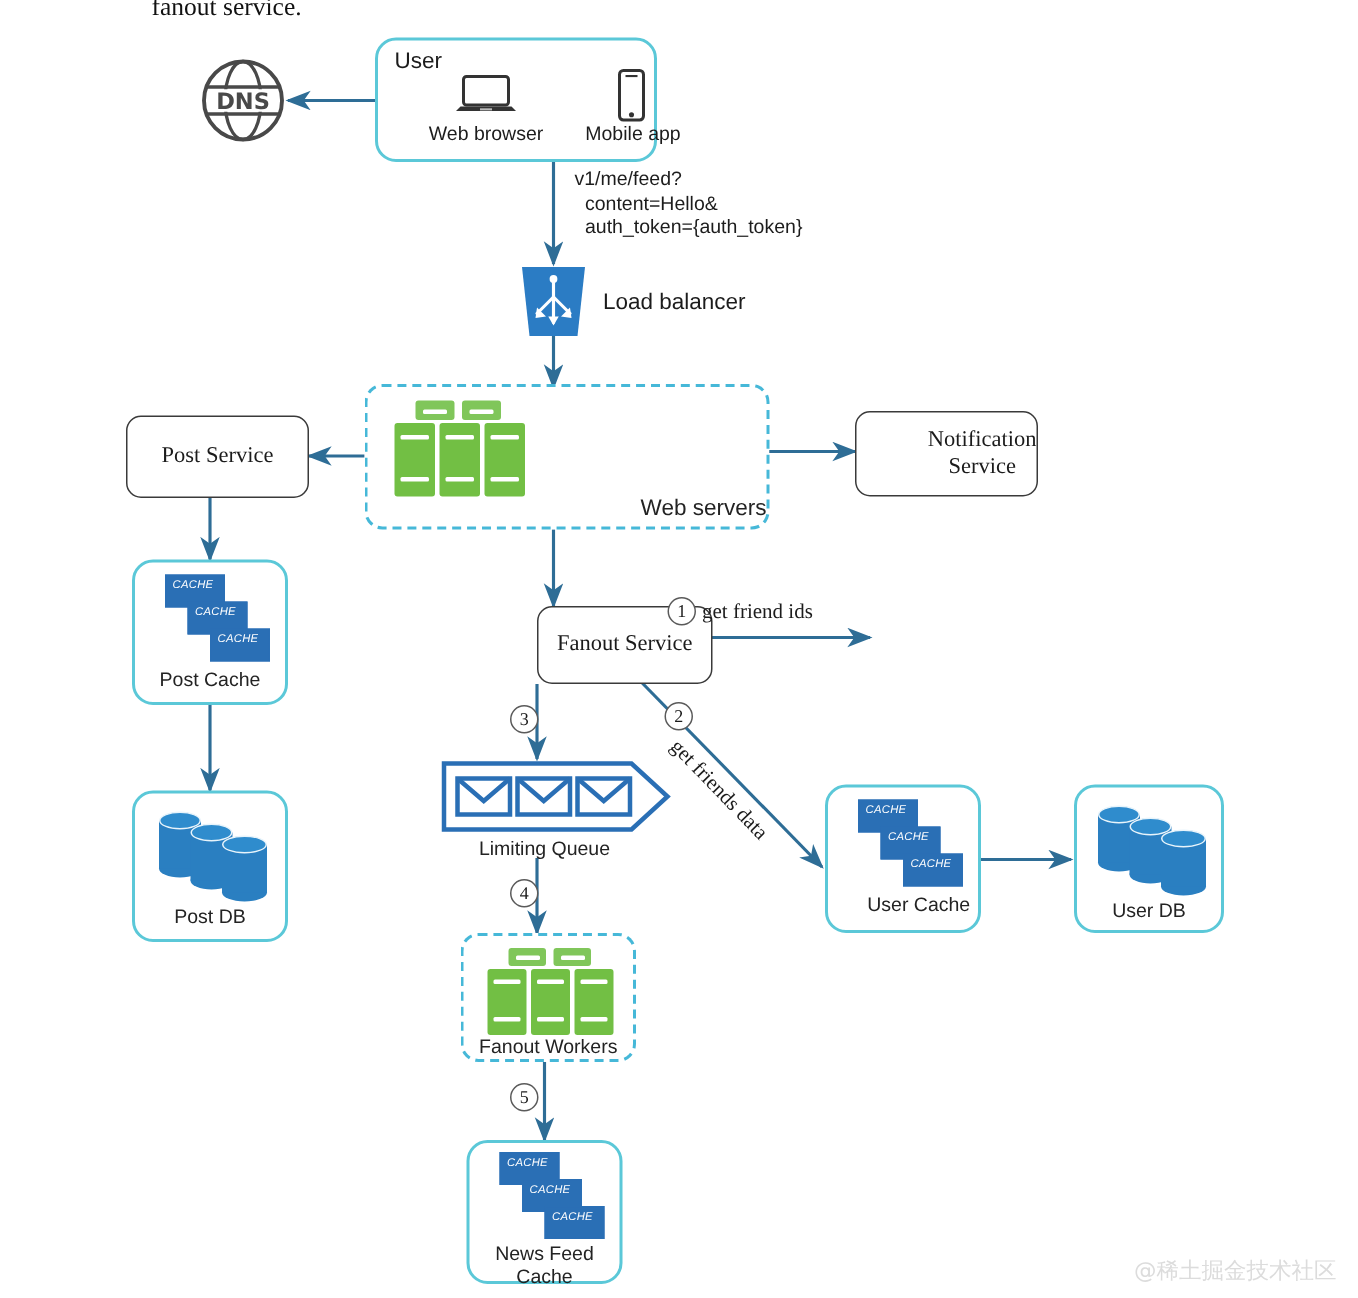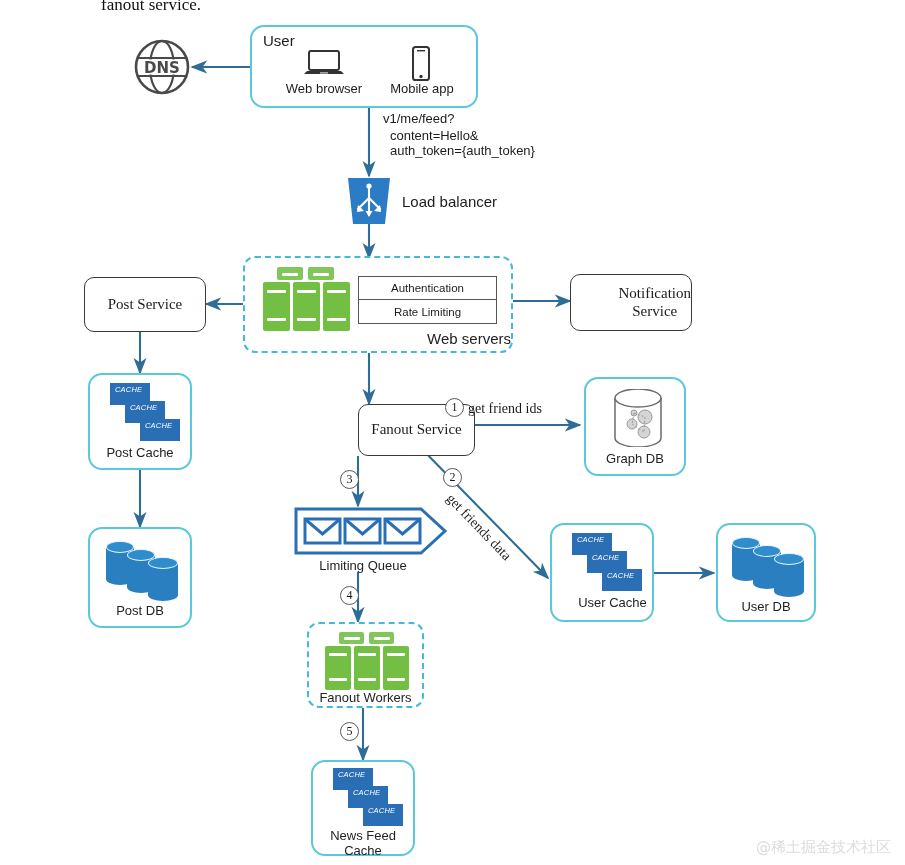--- a/index.html
+++ b/index.html
@@ -159,21 +159,21 @@
   <div class="node" style="left:133px;top:38px;width:58px;height:58px;">
     <svg width="58" height="58" viewBox="0 0 58 58">
       <circle cx="29" cy="29" r="26" fill="#fff" stroke="#494949" stroke-width="2.6"></circle>
       <ellipse cx="29" cy="29" rx="12" ry="26" fill="none" stroke="#494949" stroke-width="2.2"></ellipse>
       <path d="M4.5,20 H53.5 M4.5,38 H53.5" stroke="#494949" stroke-width="2.2" fill="none"></path>
       <rect x="8" y="21.5" width="42" height="15" fill="#fff"></rect>
       <text x="29" y="34.5" text-anchor="middle" font-family="DejaVu Sans, sans-serif" font-size="15" font-weight="bold" fill="#494949">DNS</text>
     </svg>
   </div>
 
-  <div class="node cyanbox" style="left:250px;top:25px;width:228px;height:83px;">
+  <div class="node cyanbox" style="left:250px;top:25px;width:188px;height:83px;">
     <div style="position:absolute;left:11px;top:5px;font-size:15px;color:#1c1c1c;">User</div>
 
     <div style="position:absolute;left:50px;top:22px;">
       <svg width="44" height="30" viewBox="0 0 44 30">
         <rect x="7" y="2" width="30" height="19" rx="2" fill="#fff" stroke="#333" stroke-width="2"></rect>
         <path d="M2,25 H42 L39,22 H5 Z" fill="#333"></path>
         <rect x="18" y="23.2" width="8" height="1.4" fill="#bbb"></rect>
       </svg>
     </div>
     <div class="lbl" style="left:22px;top:54px;width:100px;text-align:center;">Web browser</div>
@@ -225,24 +225,20 @@
       <div class="srv" style="left:32px;top:15px;width:27px;height:49px;">
           <b style="top:8px;"></b>
           <b style="top:36px;"></b>
         </div>
       <div class="srv" style="left:62px;top:15px;width:27px;height:49px;">
           <b style="top:8px;"></b>
           <b style="top:36px;"></b>
         </div>
     </div>
 
-    <div style="position:absolute;left:113px;top:18px;width:139px;height:48px;border:1px solid #555;">
-      <div style="height:23px;border-bottom:1px solid #555;display:flex;align-items:center;justify-content:center;font-size:11.5px;color:#1c1c1c;">Authentication</div>
-      <div style="height:24px;display:flex;align-items:center;justify-content:center;font-size:11.5px;color:#1c1c1c;">Rate Limiting</div>
-    </div>
     <div class="caption big" style="top:72px;text-align:right;padding-left:20px;">Web servers</div>
   </div>
 
   <div class="node svcbox" style="left:84px;top:277px;width:122px;height:55px;">
     <span>Post Service</span>
   </div>
 
   <div class="node svcbox" style="left:570px;top:274px;width:122px;height:57px;justify-content:flex-end;">
     <span style="white-space:pre-line;">Notification
 Service</span>
@@ -291,38 +287,20 @@
   <div class="step" style="left:445px;top:398px;">1</div>
   <div class="lbl serif" style="left:468px;top:400px;">get friend ids</div>
 
   <div class="step" style="left:443px;top:468px;">2</div>
   <div class="lbl serif rot" style="left:455px;top:490px;transform:rotate(46deg);">get friends data</div>
 
   <div class="step" style="left:340px;top:470px;">3</div>
   <div class="step" style="left:340px;top:586px;">4</div>
   <div class="step" style="left:340px;top:722px;">5</div>
 
-  <div class="node cyanbox" style="left:584px;top:377px;width:102px;height:99px;">
-    <div style="position:absolute;left:26px;top:10px;">
-      <svg width="52" height="58" viewBox="0 0 52 58">
-        <path d="M3,9 V49 A23,9 0 0 0 49,49 V9" fill="#fff" stroke="#6b6b6b" stroke-width="1.5"></path>
-        <ellipse cx="26" cy="9" rx="23" ry="9" fill="#fff" stroke="#6b6b6b" stroke-width="1.5"></ellipse>
-        <g fill="#d5d5d5" stroke="#9a9a9a" stroke-width="1">
-          <circle cx="33" cy="28" r="7"></circle>
-          <circle cx="20" cy="35" r="5"></circle>
-          <circle cx="32" cy="43" r="6"></circle>
-          <circle cx="22" cy="24" r="3"></circle>
-        </g>
-        <g stroke="#9a9a9a" stroke-width="1" fill="none" stroke-dasharray="2,2">
-          <path d="M22,24 L33,28 M20,35 L32,43 M33,28 L32,43 M22,24 L20,35"></path>
-        </g>
-      </svg>
-    </div>
-    <div class="caption" style="top:72px;">Graph DB</div>
-  </div>
 
   <div class="node" style="left:293px;top:506px;width:155px;height:66px;">
     <svg width="155" height="50" viewBox="0 0 155 50" style="position:absolute;left:0;top:0;">
       <path d="M3,3 H128 L152,25 L128,47 H3 Z" fill="#fff" stroke="#2a6fb5" stroke-width="3"></path>
       <g fill="#fff" stroke="#2a6fb5" stroke-width="3">
         <rect x="12" y="13" width="35" height="24"></rect>
         <rect x="52" y="13" width="35" height="24"></rect>
         <rect x="92" y="13" width="35" height="24"></rect>
       </g>
       <g stroke="#2a6fb5" stroke-width="3" fill="none">

